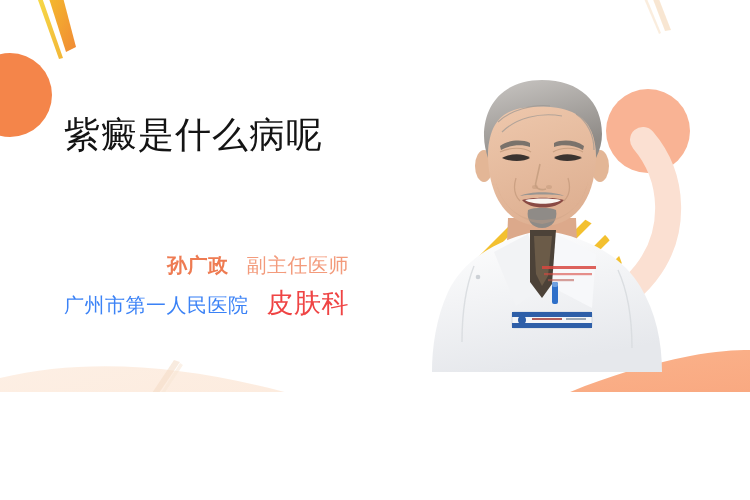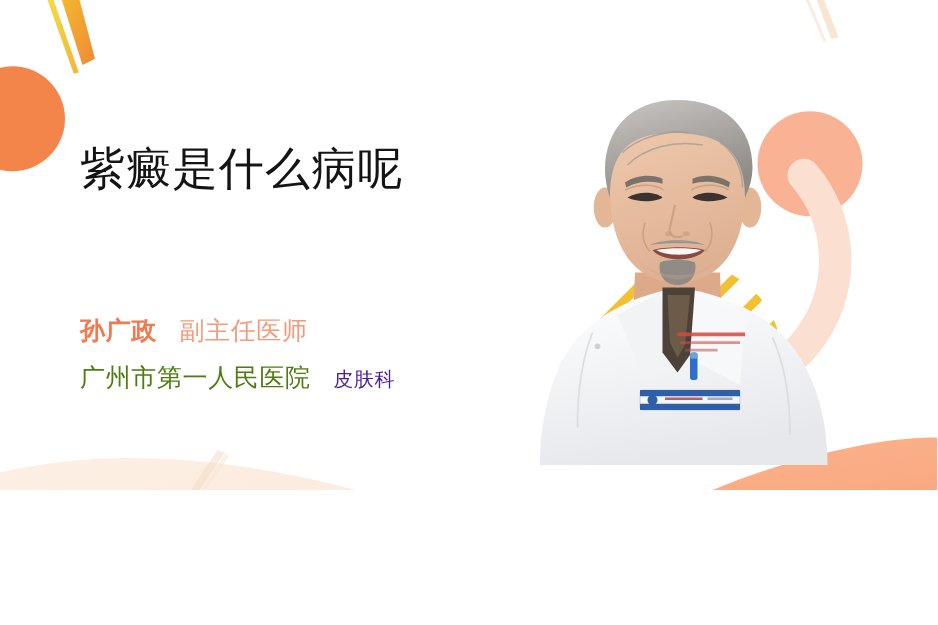--- a/index.html
+++ b/index.html
@@ -29,25 +29,25 @@
     letter-spacing:1px;
     color:#141414;
     font-weight:400;
     white-space:nowrap;
   }
   #byline{
     position:absolute;left:64px;top:246px;
     line-height:38px;
     white-space:nowrap;
   }
-  .by-row{white-space:nowrap;font-size:20px;letter-spacing:.5px;}
+  .by-row{white-space:nowrap;font-size:20px;letter-spacing:.5px;text-align:right;}
   .doc-name{font-weight:bold;color:#EE7B52;font-size:20px;}
   .doc-title{color:#F39B7C;font-size:20px;margin-left:12px;}
-  .doc-hosp{color:#4d7c0f;font-size:20px;}
-  .doc-dept{color:#4c1d95;font-size:16px;margin-left:12px;margin-top:40px;}
+  .doc-hosp{color:#3b82f6;font-size:20px;}
+  .doc-dept{color:#ef4444;font-size:27px;margin-left:12px;margin-top:40px;}
 </style>
 </head>
 <body>
 
 <div id="card">
 
   <svg class="bg-svg" viewBox="0 0 750 500" preserveAspectRatio="none">
     <defs>
       <linearGradient id="gradCoral" x1="0" y1="0" x2="0.35" y2="1">
         <stop offset="0%" stop-color="#FBB68F"></stop>

